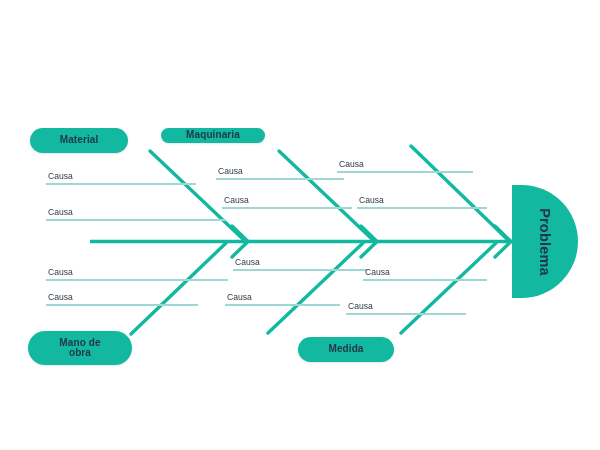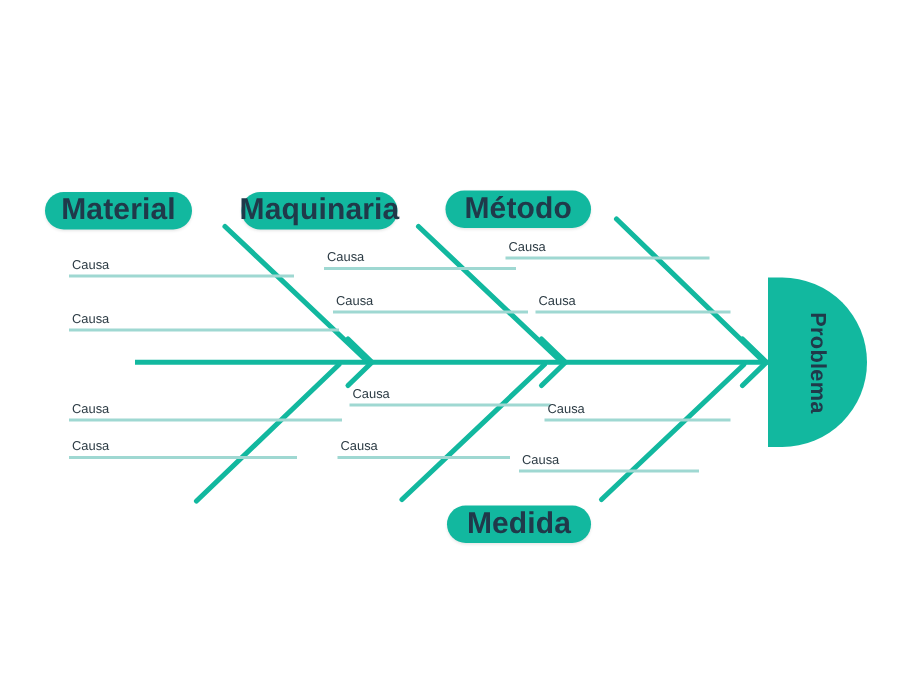--- a/index.html
+++ b/index.html
@@ -14,21 +14,21 @@
 
   
   .pill{
     position:absolute;
     background:#12b89f;
     color:#20394a;
     border-radius:22px;
     display:flex;align-items:center;justify-content:center;
     text-align:center;
     font-weight:700;
-    font-size:20px;
+    font-size:10px;
     letter-spacing:.1px;
     line-height:1.02;
     box-sizing:border-box;
     box-shadow:0 1px 2px rgba(0,0,0,.10);
     padding:0 6px;
     white-space:pre-line;
   }
 
   
   .problem{
@@ -90,28 +90,29 @@
   </svg>
 
   <div class="problem" style="left:512px;top:185px;width:66px;height:113px;">
     <span class="ptext">Problema</span>
   </div>
 
   <div class="pill" style="left:30px;top:128px;width:98px;height:25px;">
     <span>Material</span>
   </div>
 
-  <div class="pill" style="left:161px;top:128px;width:104px;height:25px;align-items:center;">
+  <div class="pill" style="left:161px;top:128px;width:104px;height:15px;align-items:center;">
     <span>Maquinaria</span>
   </div>
 
-  <div class="pill" style="left:297px;top:127px;width:97px;height:25px;">
-    <span>Método</span>
+
+  <div class="pill" style="left:28px;top:331px;width:104px;height:34px;border-radius:20px;">
+    <span>Mano de
+obra</span>
   </div>
-
 
 
   <div class="pill" style="left:298px;top:337px;width:96px;height:25px;">
     <span>Medida</span>
   </div>
 
   <div class="cause" style="left:46px;top:172px;width:150px;">
     <span class="ctext">Causa</span>
     <span class="crule"></span>
   </div>

